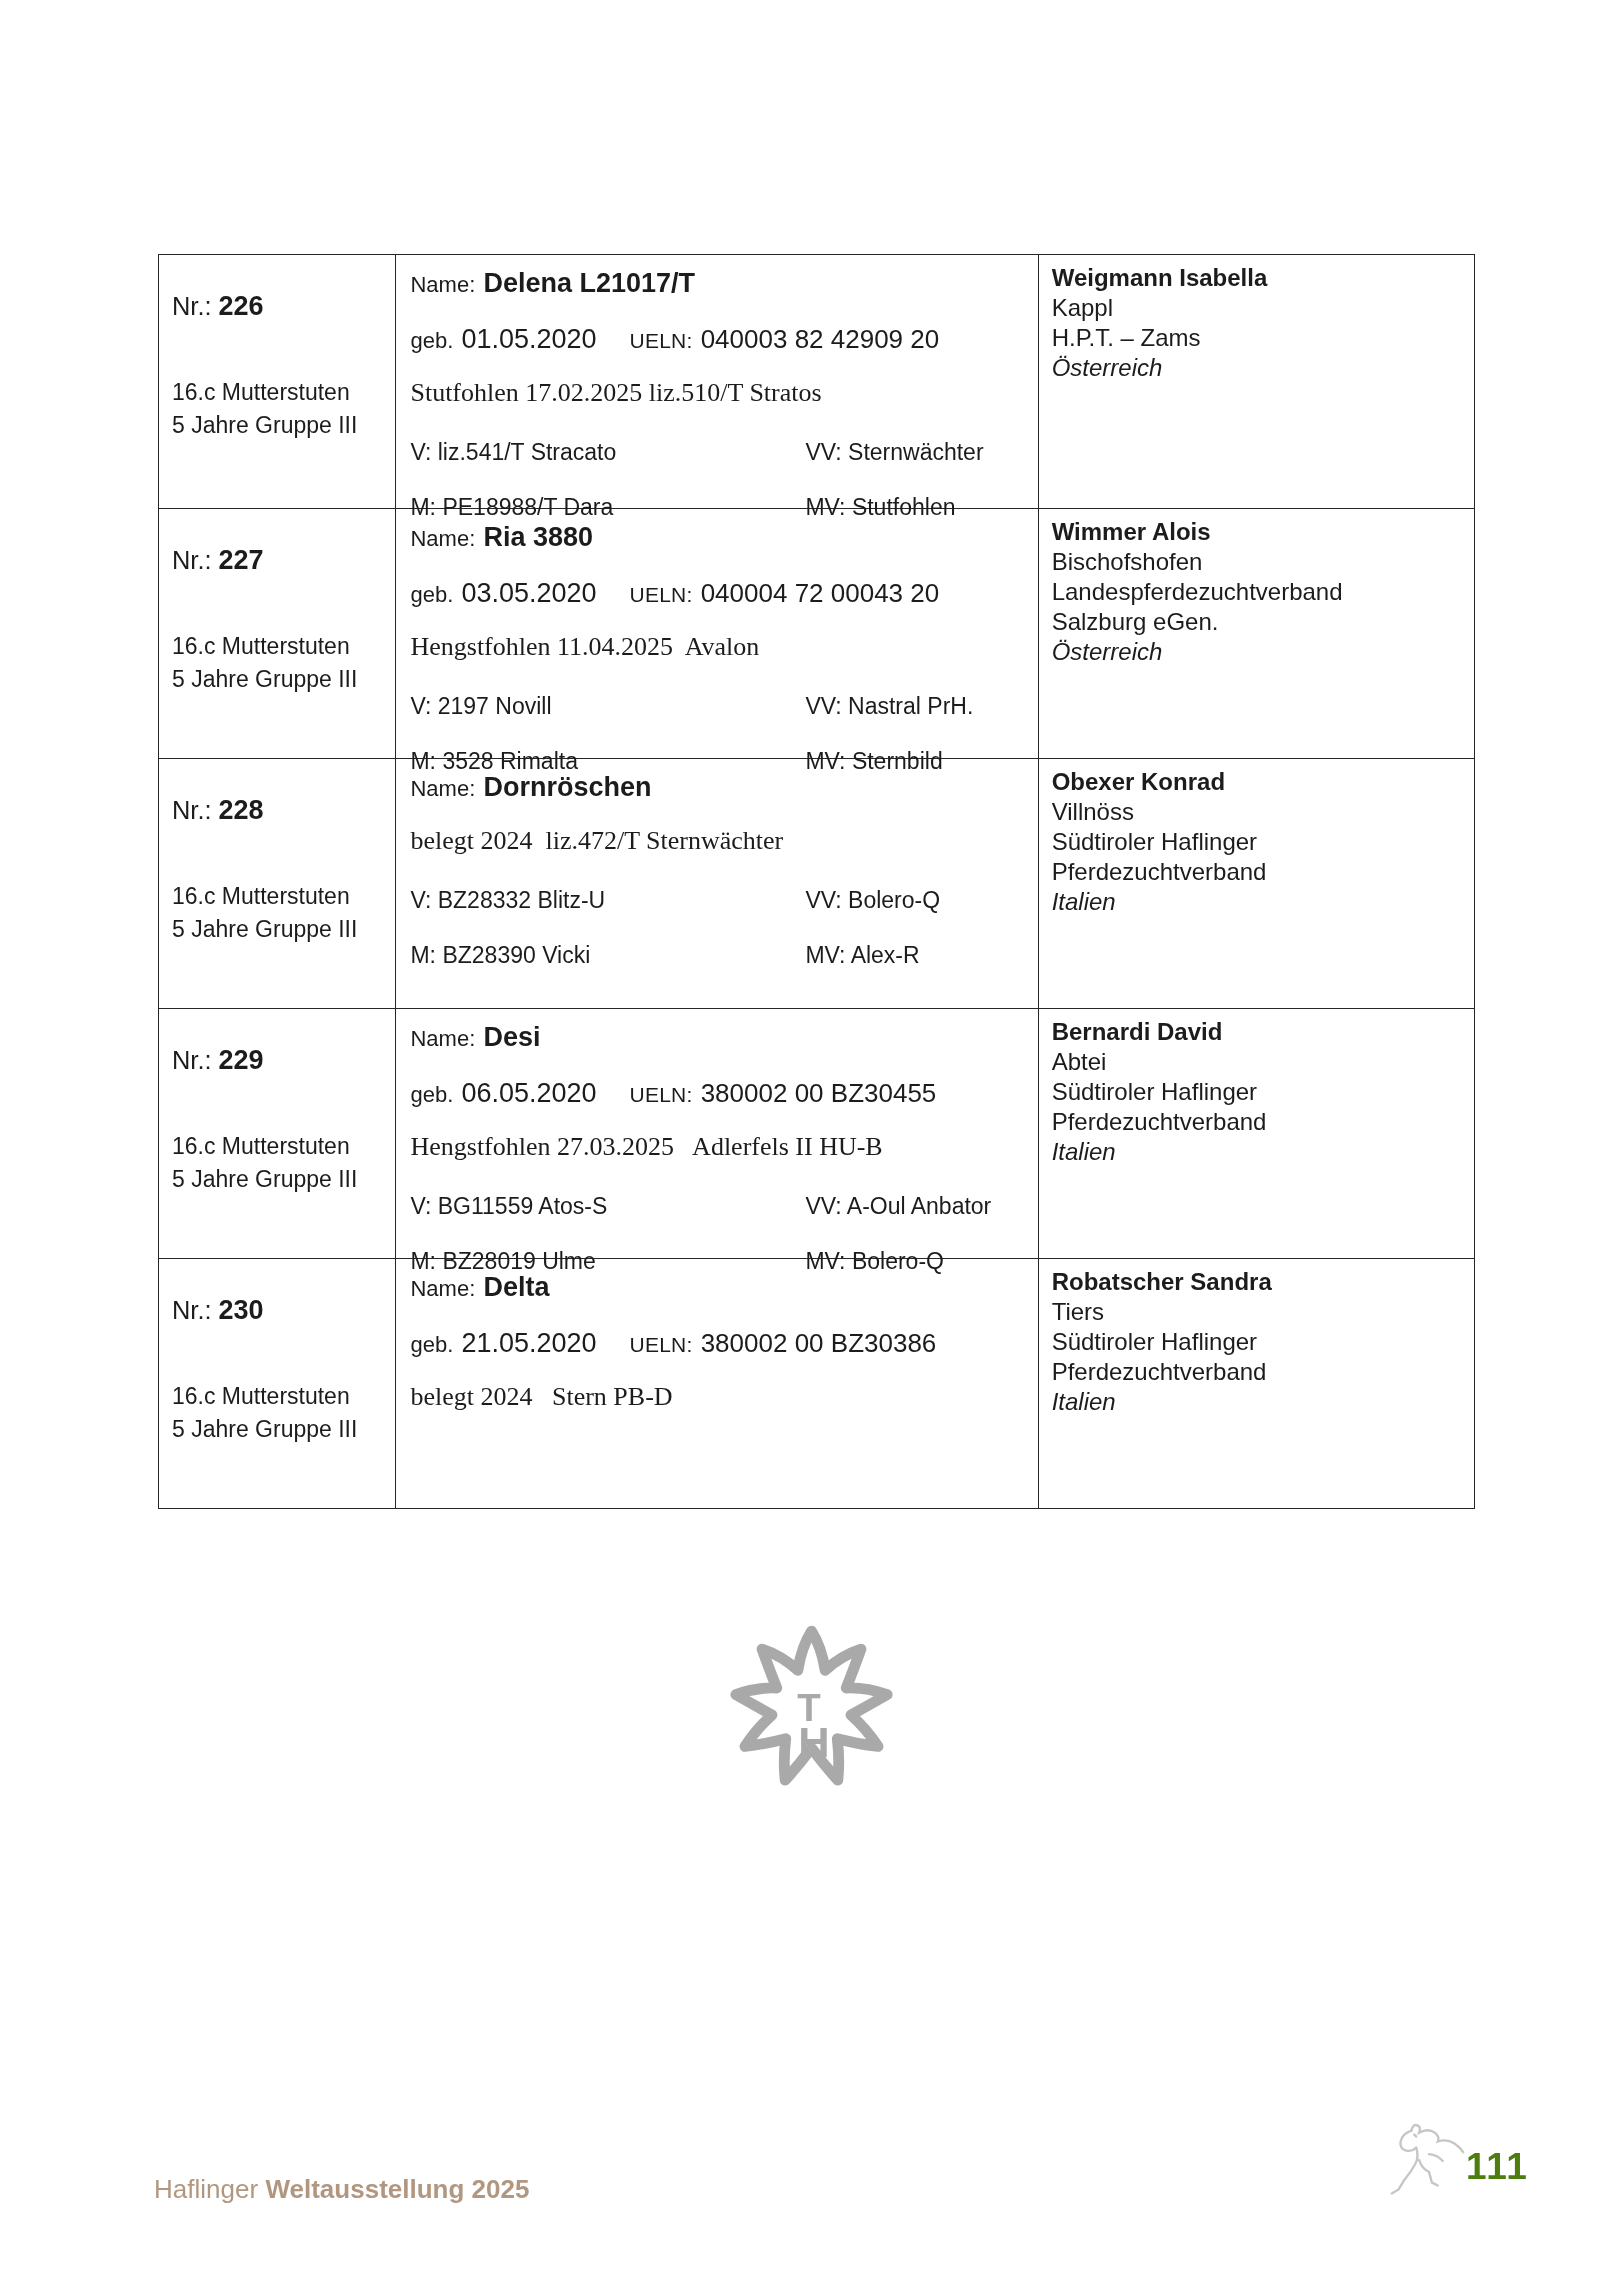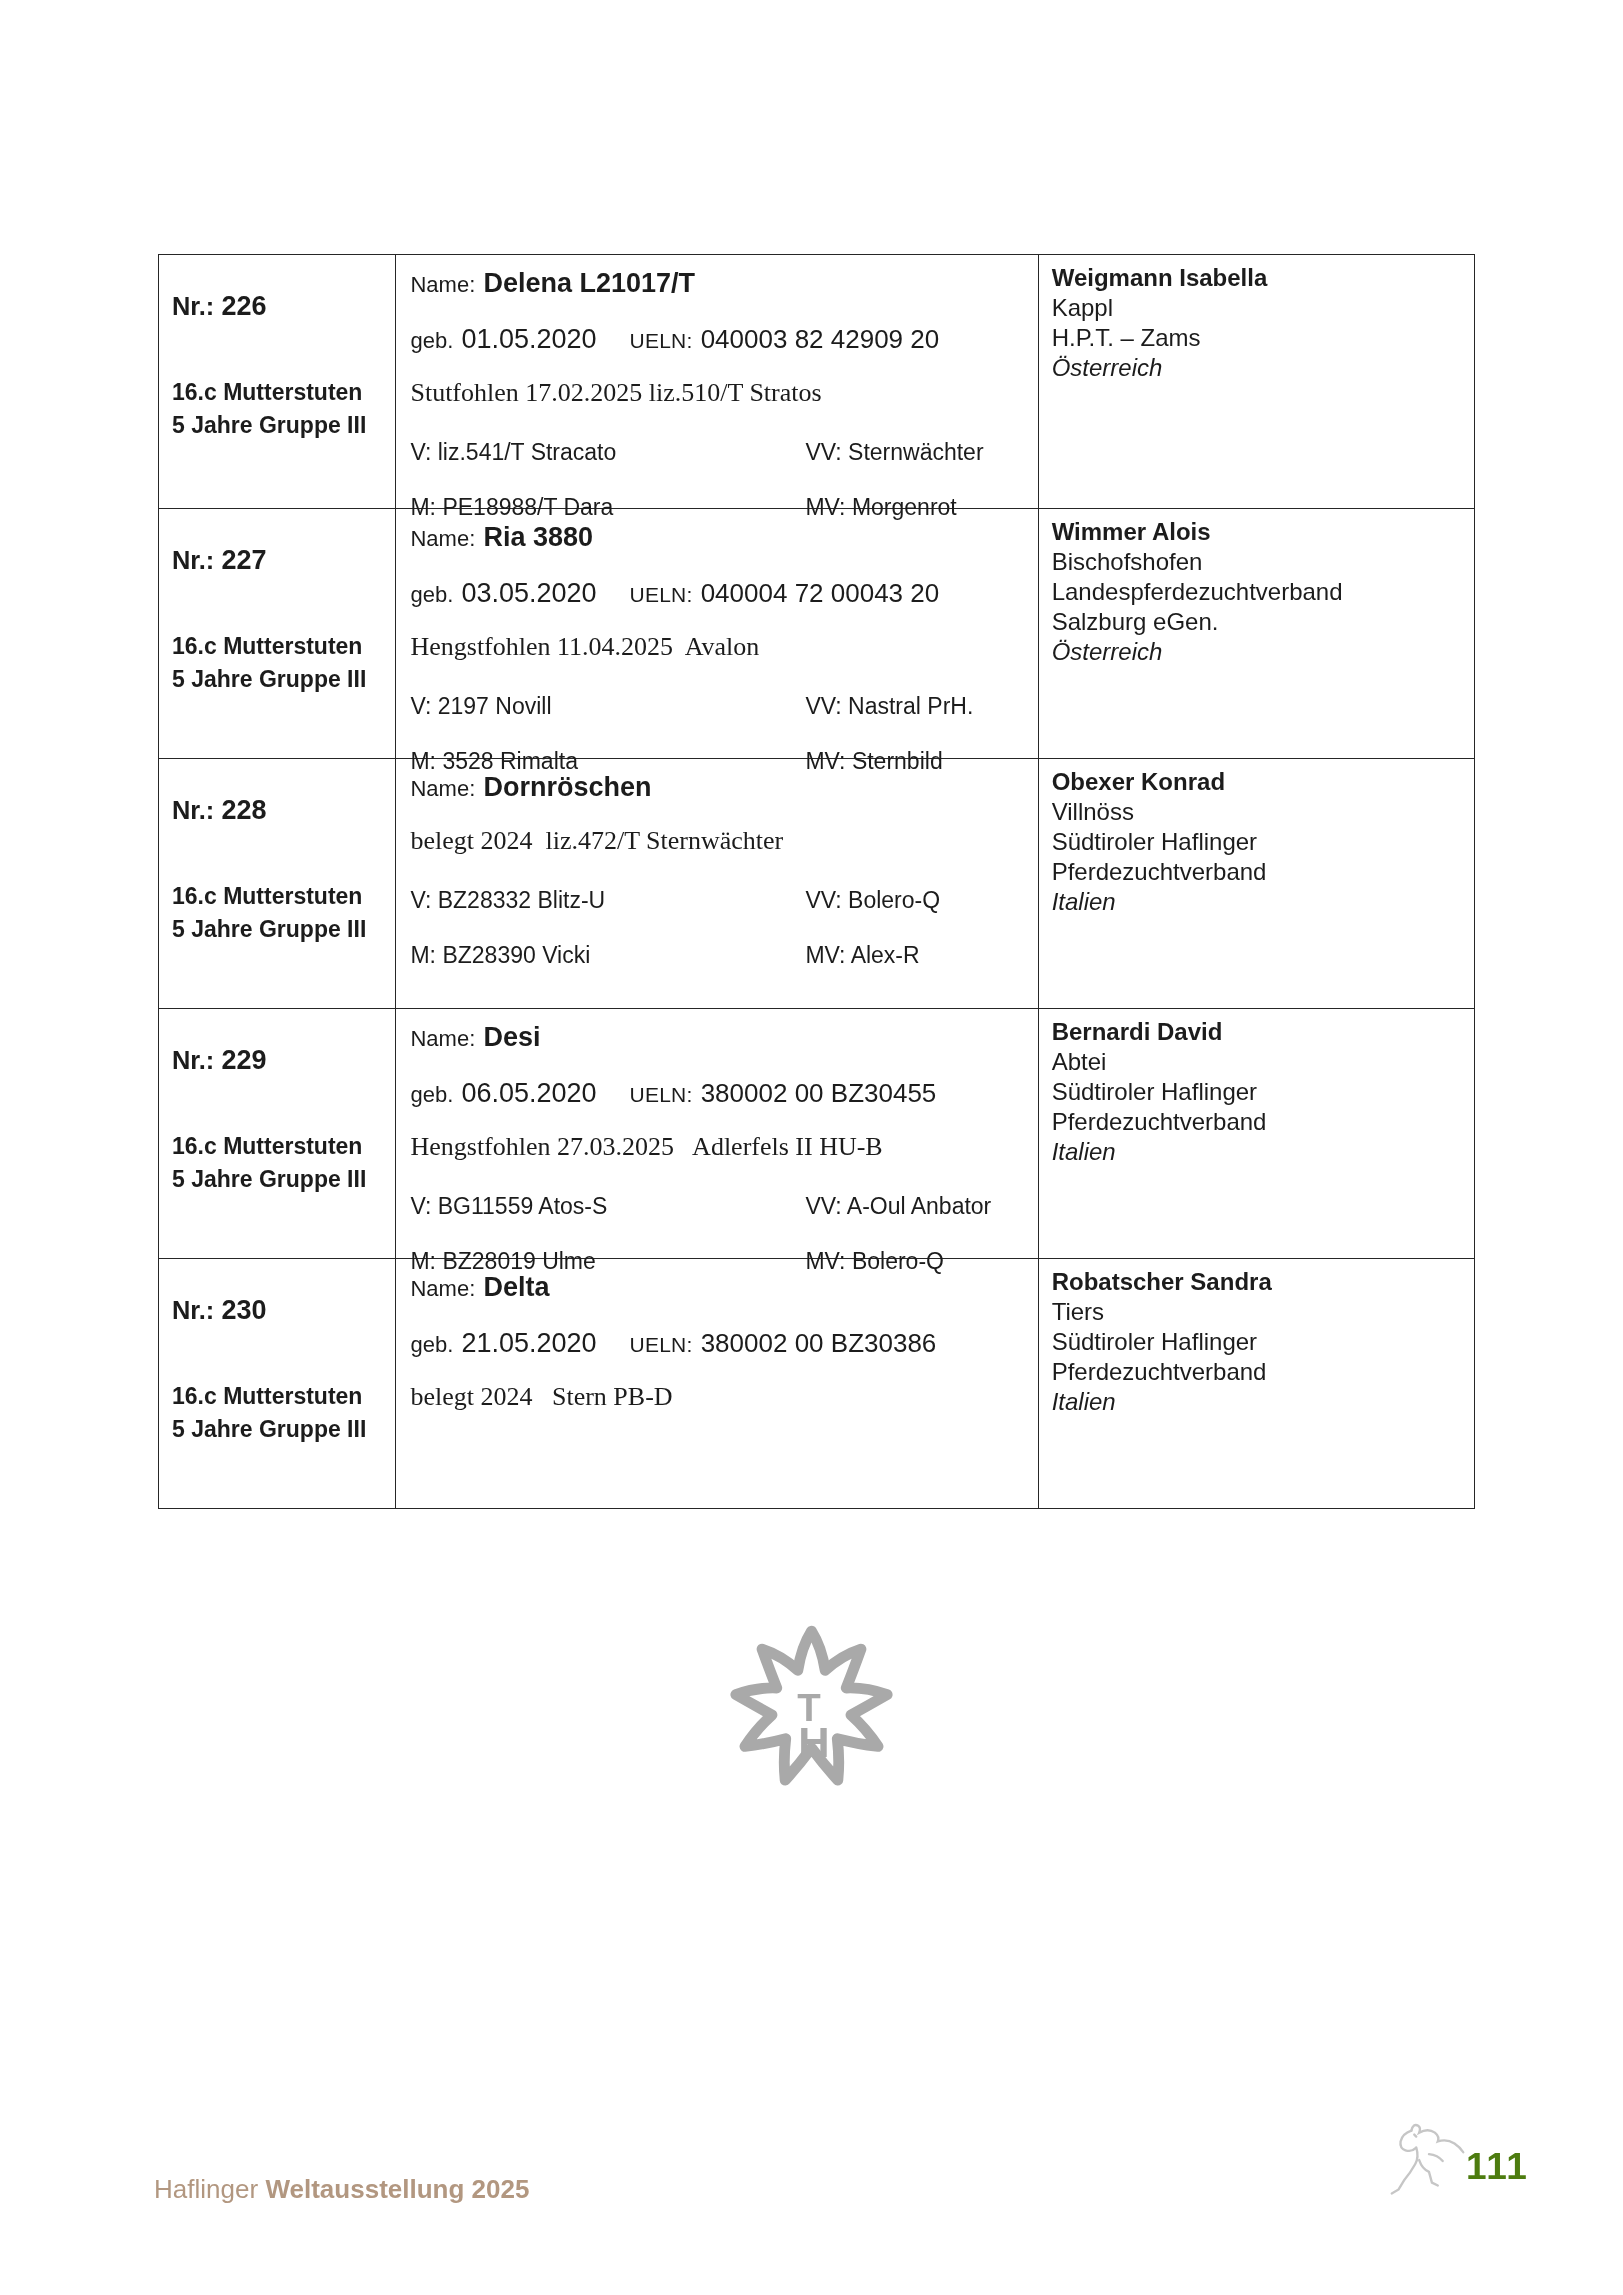--- a/index.html
+++ b/index.html
@@ -8,21 +8,21 @@
          font-family:"Liberation Sans","DejaVu Sans",sans-serif; color:#1c1c1c; }
 
   .page { position:absolute; inset:0; }
 
   
   .catalog-table { position:absolute; left:158px; top:254px; width:1317px;
                    border:1.6px solid #262626; }
   .row { display:flex; height:250px; border-top:1.6px solid #262626; }
   .row:first-child { border-top:none; height:253px; }
   .cell { height:100%; }
-  .col1 { width:236px; padding:36px 8.2px 0 13px;font-weight:bold; }
+  .col1 { width:236px; padding:36px 8.2px 0 13px; }
   .col2 { width:644px; border-left:1.6px solid #262626; padding:13px 8.2px 0 14.8px; }
   .col3 { width:437px; border-left:1.6px solid #262626; padding:8.2px 8.2px 0 13px; }
 
   
   .nr-line { font-size:25.4px; }
   .nr-line b { font-size:27px; }
   .class-block { margin-top:54px; font-size:23px; line-height:33px; }
 
   
   .name-line { font-size:22px; }
@@ -67,21 +67,21 @@
         </div>
       </div>
       <div class="cell col2">
         <div class="name-line"><span class="lbl">Name:</span><span class="horse-name">Delena L21017/T</span></div>
         <div class="geb-line"><span>geb.</span><span class="geb-date">01.05.2020</span><span class="ueln-lbl">UELN:</span><span class="ueln-val">040003 82 42909 20</span></div>
         <div class="status-line">Stutfohlen 17.02.2025 liz.510/T Stratos</div>
         <div class="pedigree">
           <div><span>V:</span> <span>liz.541/T Stracato</span></div>
           <div><span>VV:</span> <span>Sternwächter</span></div>
           <div><span>M:</span> <span>PE18988/T Dara</span></div>
-          <div><span>MV:</span> <span>Morgenrot</span></div>
+          <div><span>MV:</span> <span>Stutfohlen</span></div>
         </div>
       </div>
       <div class="cell col3">
         <div class="owner">Weigmann Isabella</div>
         <div>Kappl</div>
         <div>H.P.T. – Zams</div>
         <div></div>
         <div class="country">Österreich</div>
       </div>
     </section>

